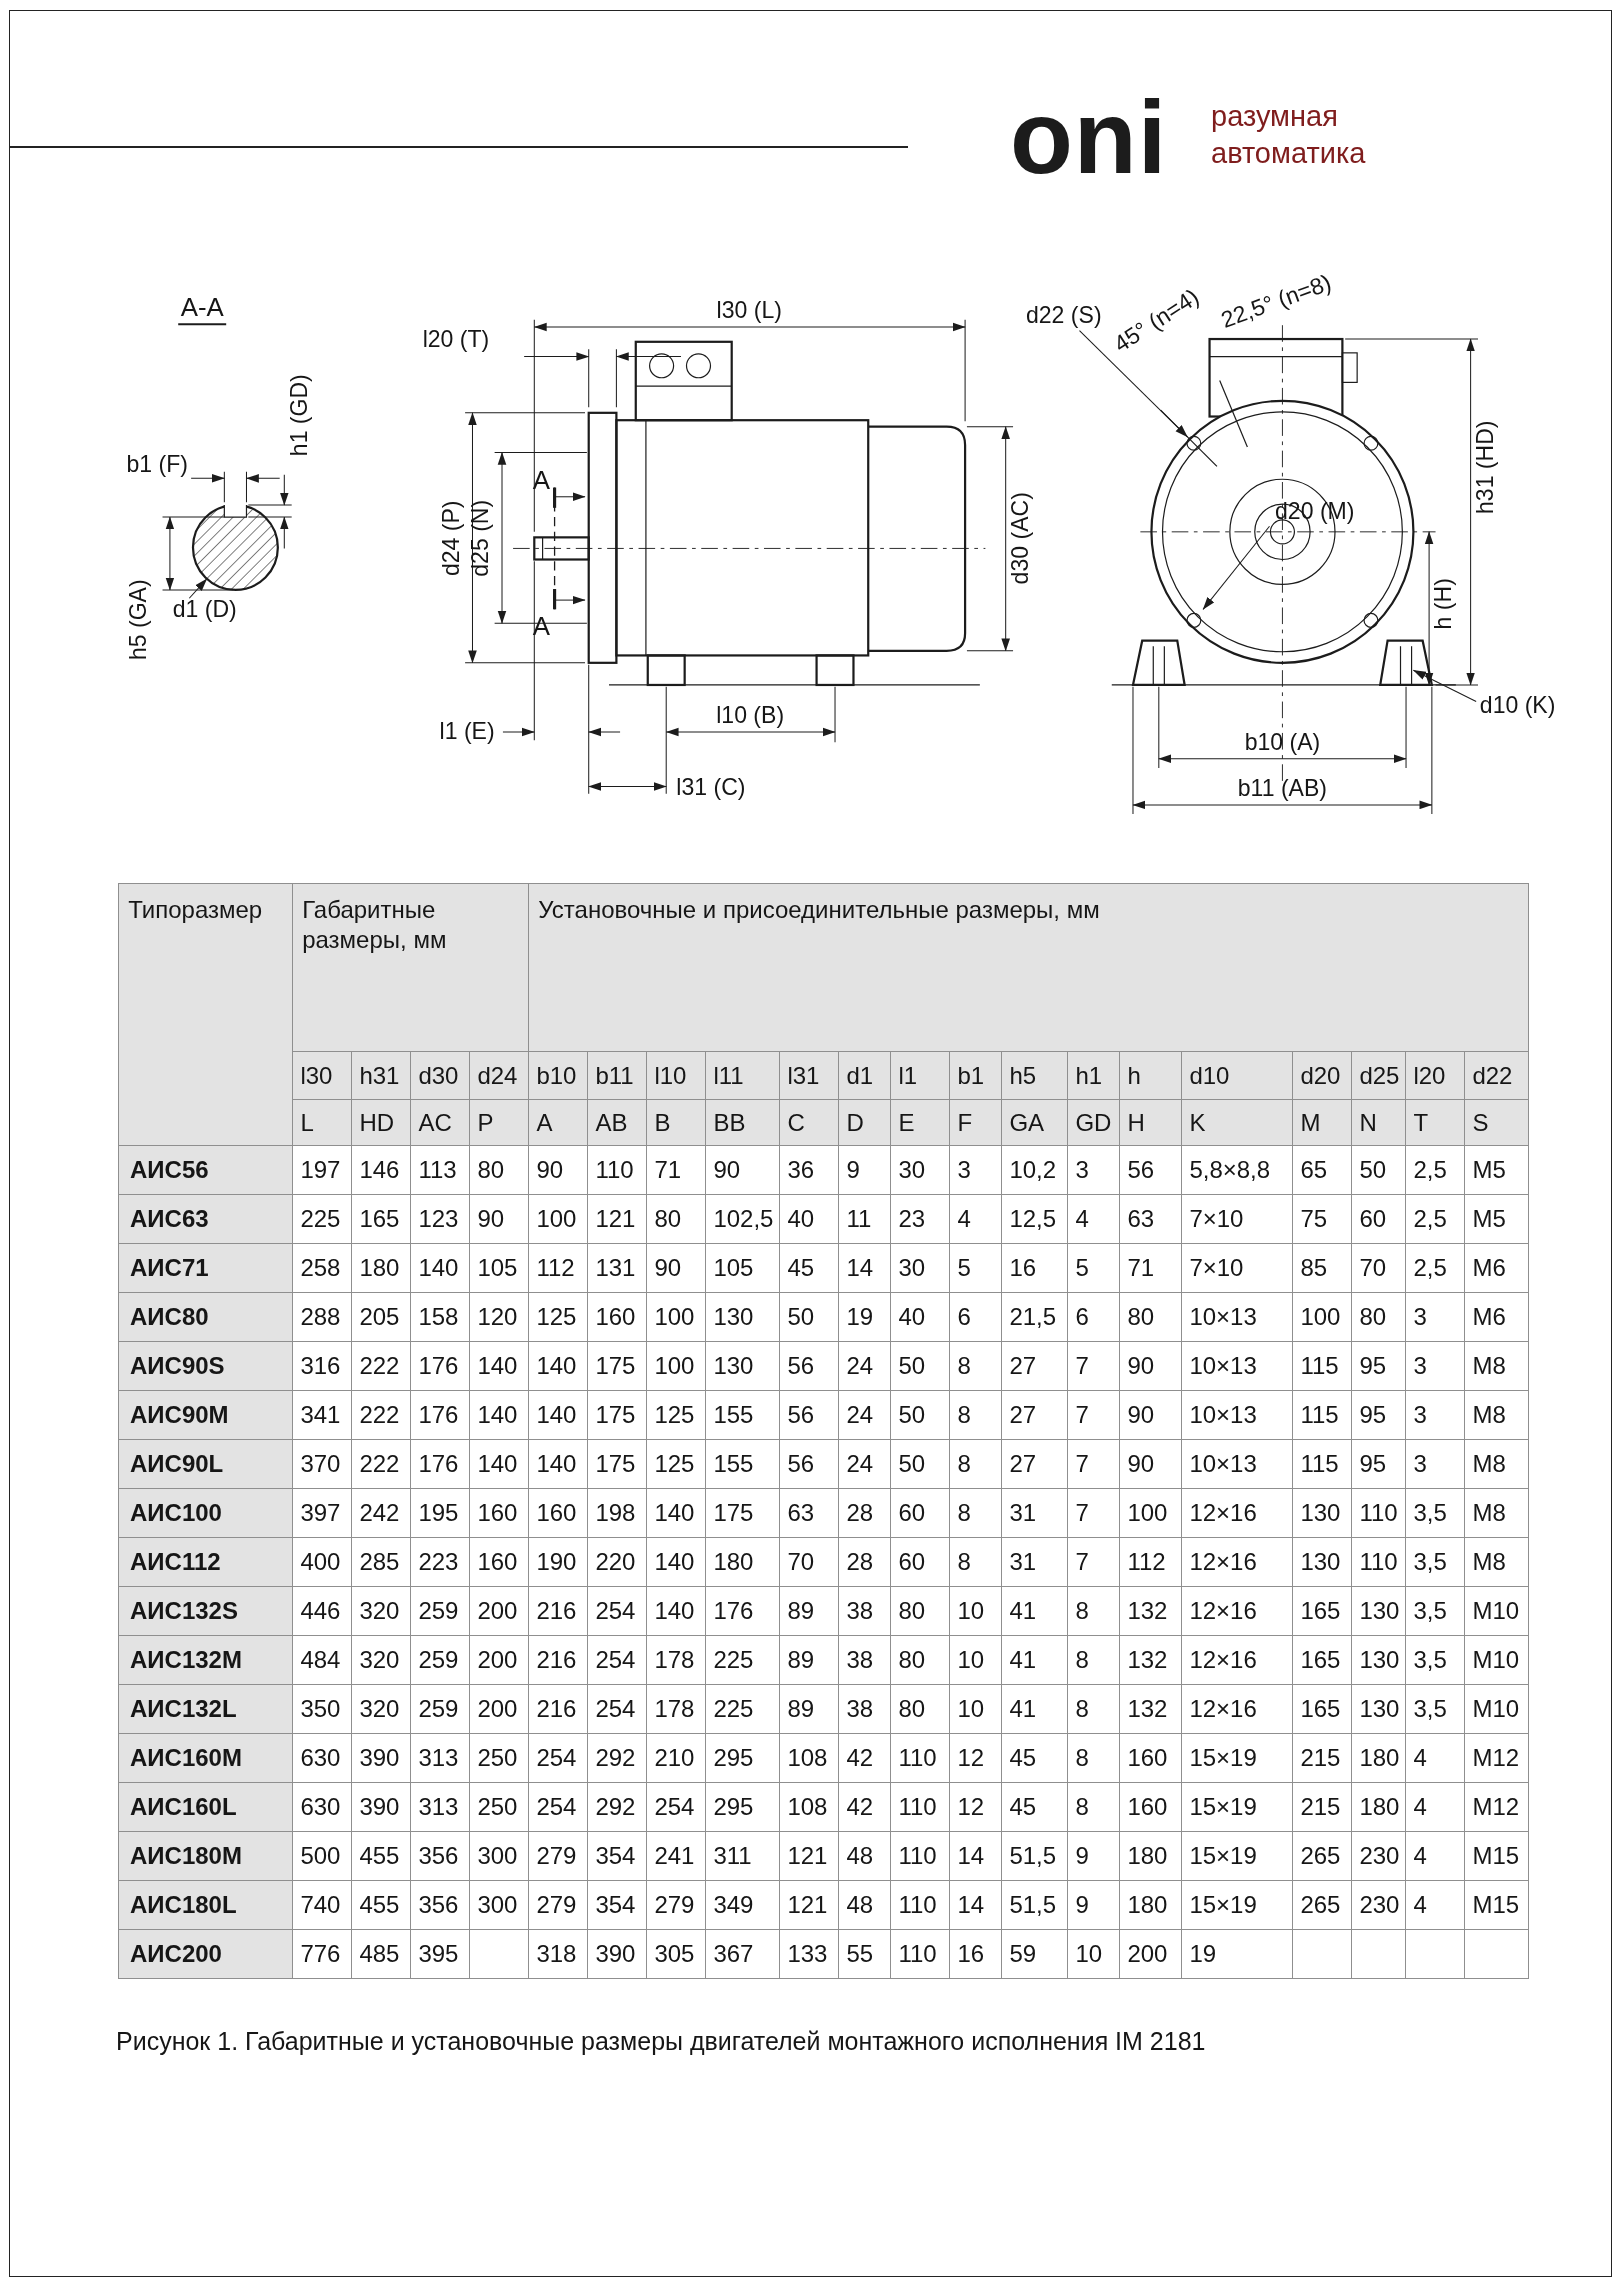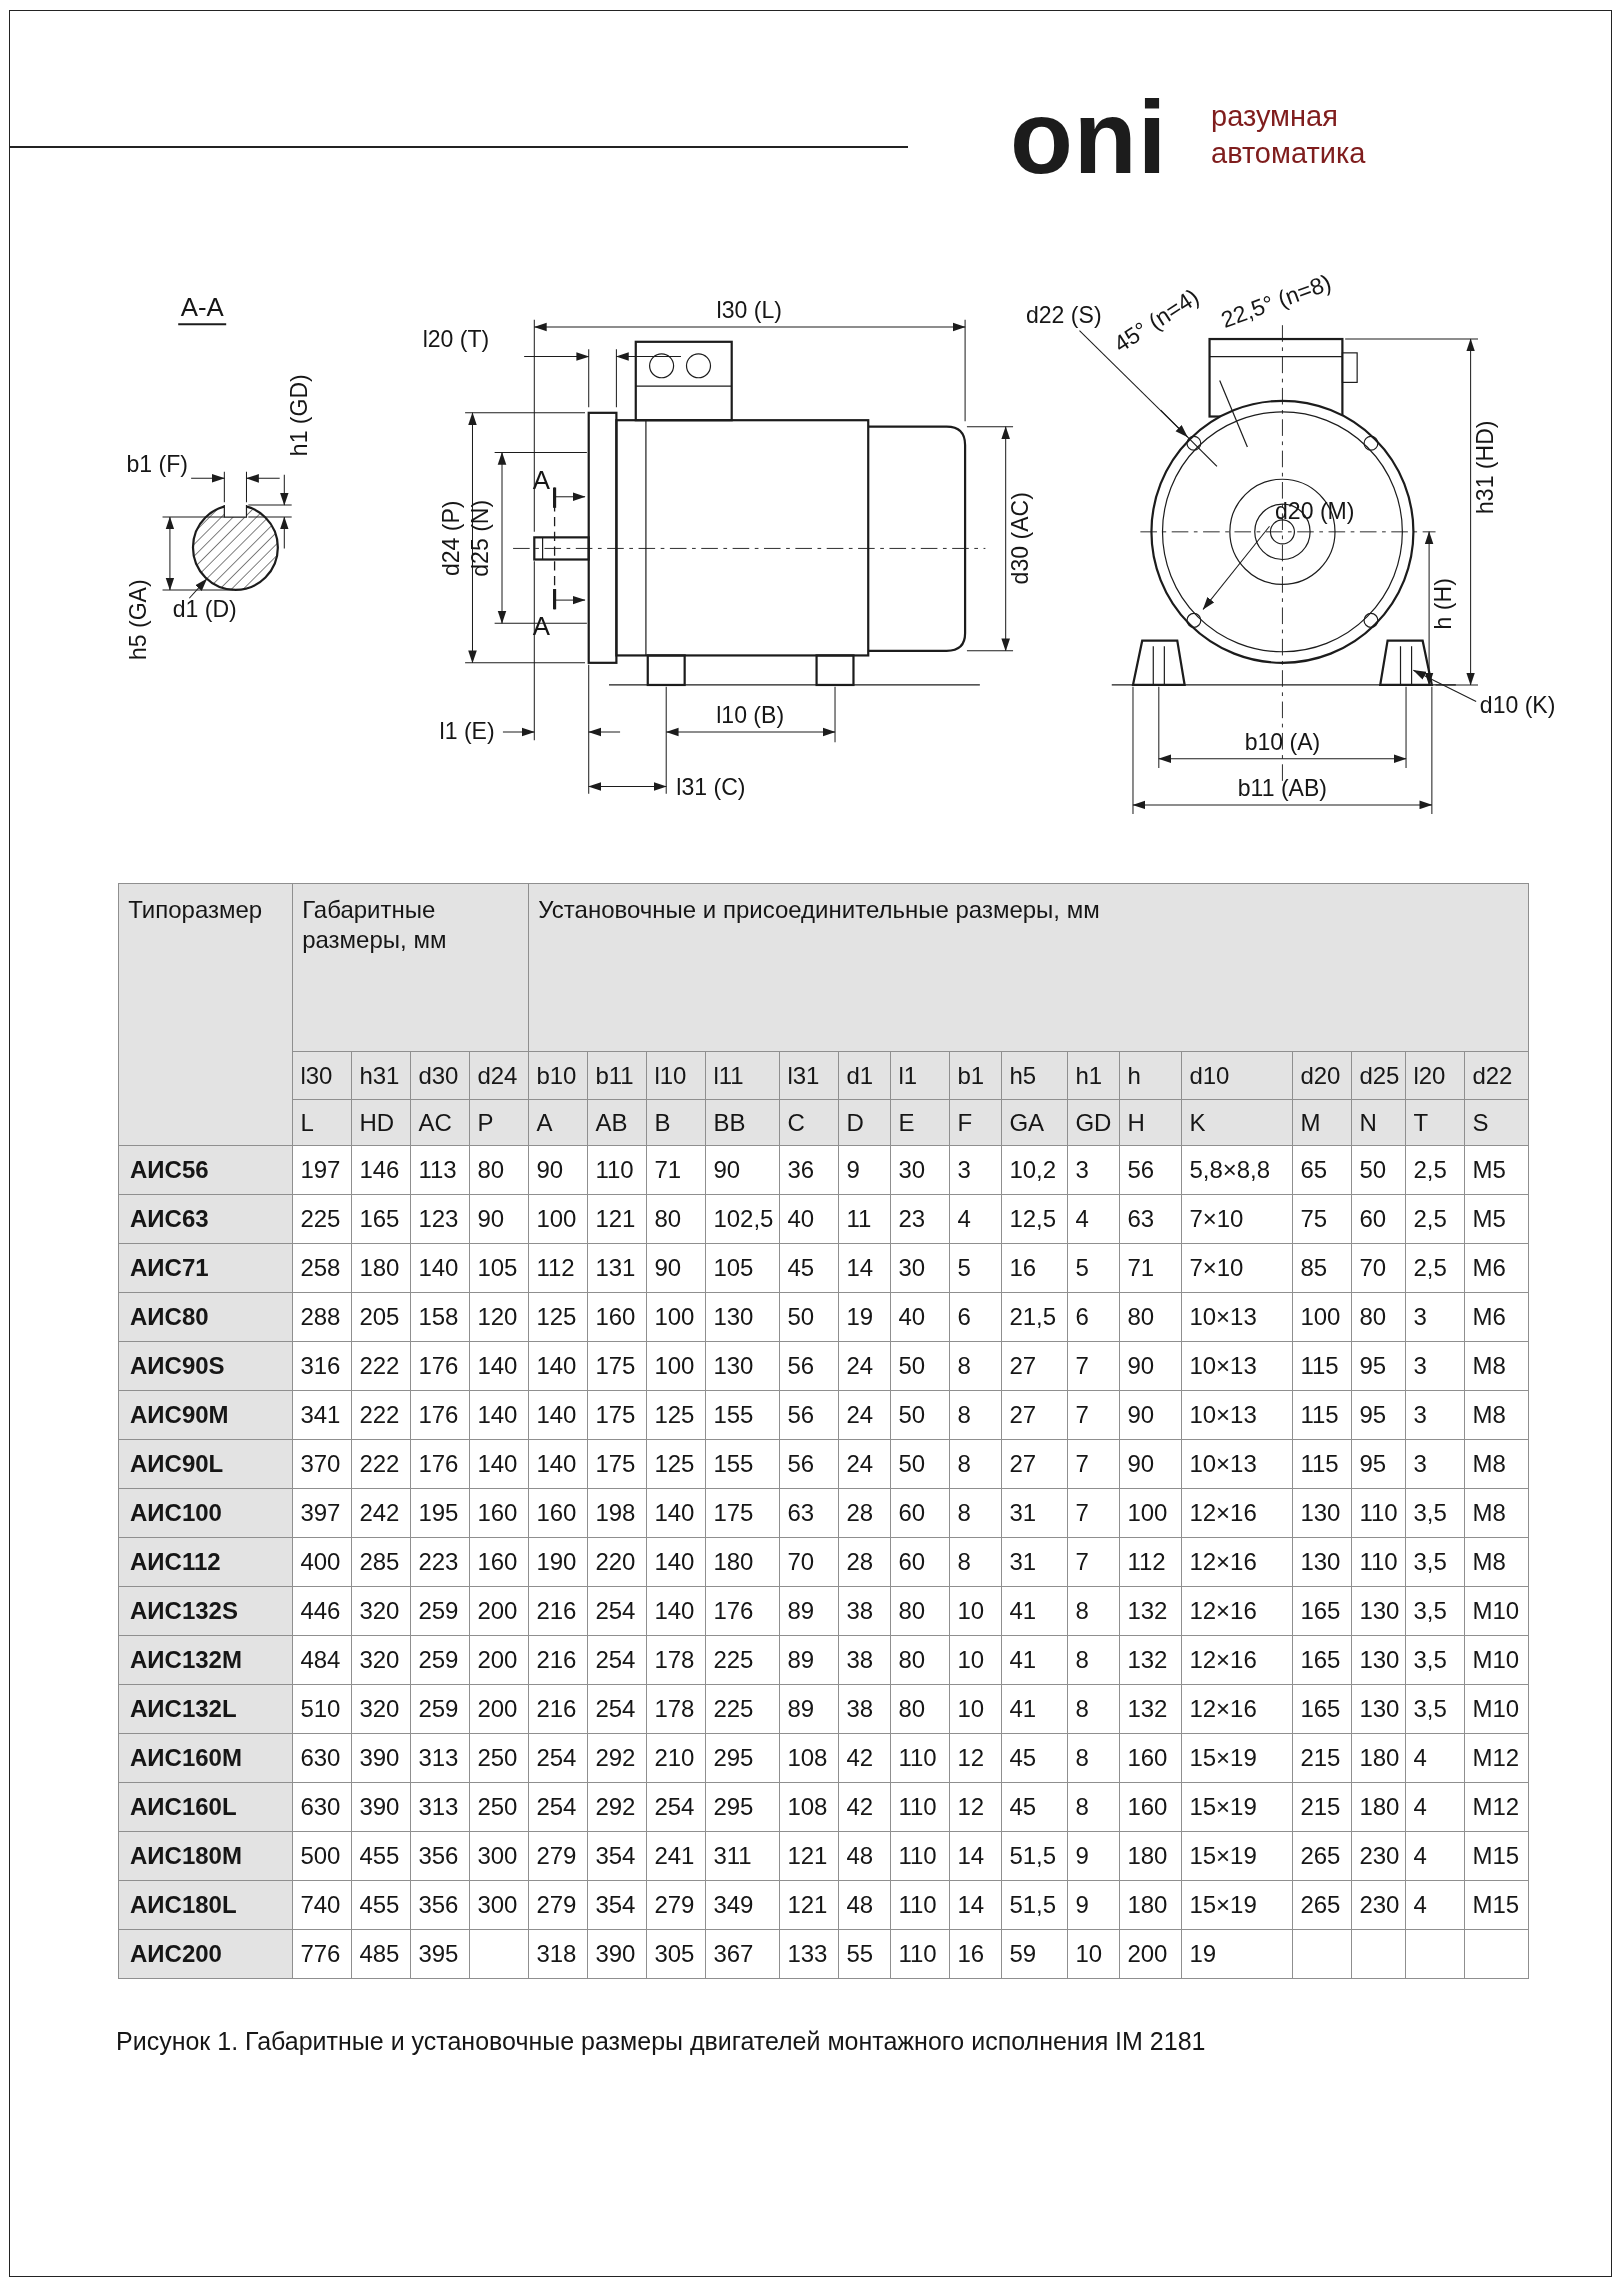--- a/index.html
+++ b/index.html
@@ -535,21 +535,21 @@
           <td>8</td>
           <td>132</td>
           <td>12×16</td>
           <td>165</td>
           <td>130</td>
           <td>3,5</td>
           <td>M10</td>
         </tr>
         <tr>
           <th>АИС132L</th>
-          <td>510</td>
+          <td>350</td>
           <td>320</td>
           <td>259</td>
           <td>200</td>
           <td>216</td>
           <td>254</td>
           <td>178</td>
           <td>225</td>
           <td>89</td>
           <td>38</td>
           <td>80</td>

